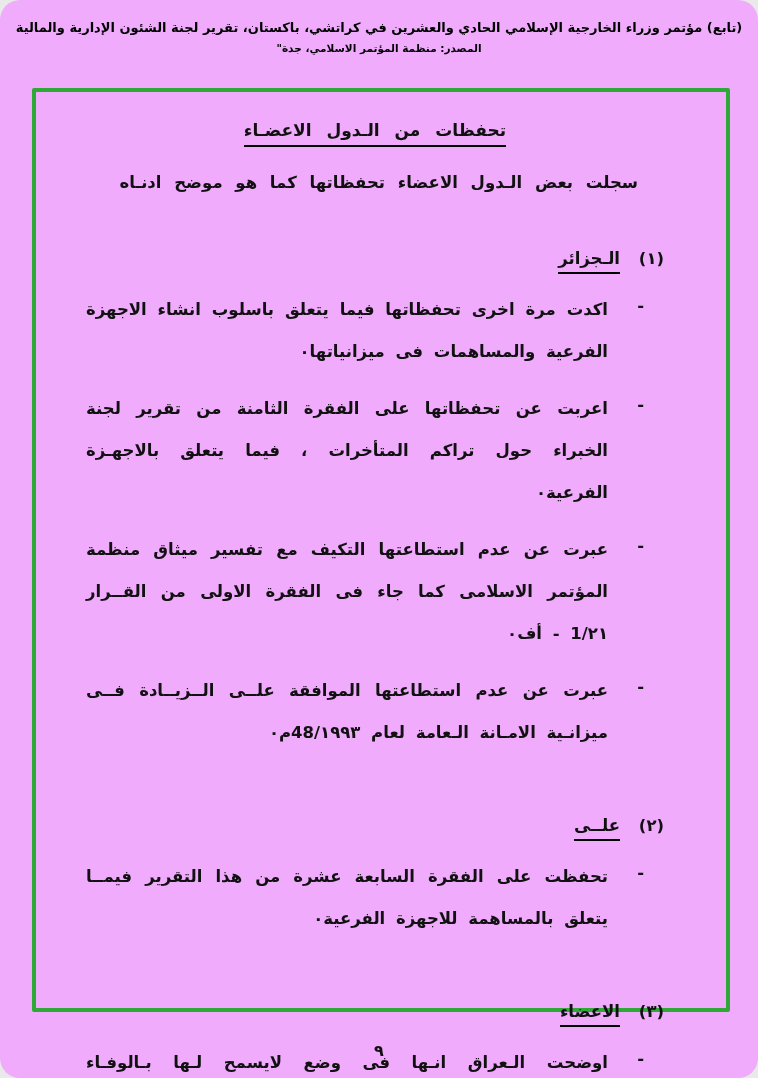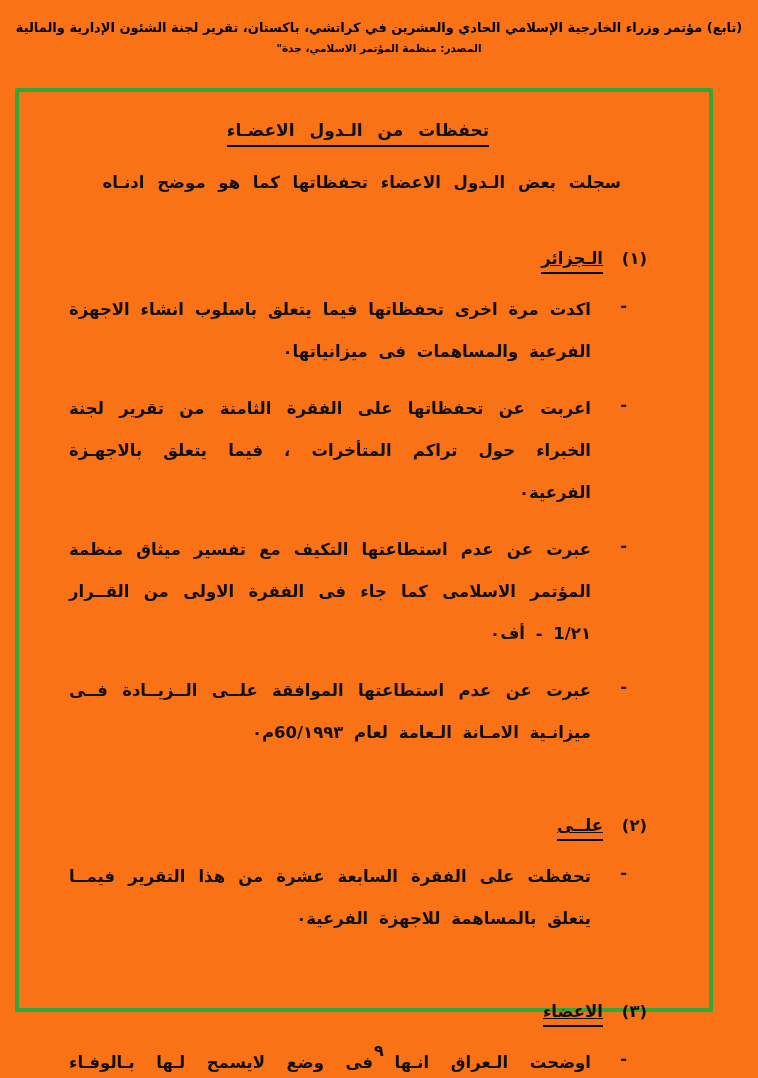--- a/index.html
+++ b/index.html
@@ -6,44 +6,45 @@
     margin: 0;
     padding: 0;
     background: #e9e9e9;
     font-family: "DejaVu Sans", sans-serif;
   }
   .page {
     position: relative;
     width: 758px;
     height: 1078px;
     margin: 0 auto;
-    background: #f97316;
+    background: #f0abfc;
     color: #111;
     direction: rtl;
     overflow: hidden;
+    border-radius: 20px;
   }
   .header {
     text-align: center;
     padding-top: 20px;
   }
   .header-line1 {
     font-size: 13px;
     font-weight: bold;
     color: #000;
     letter-spacing: 0;
   }
   .header-line2 {
     margin-top: 7px;
     font-size: 10.5px;
     font-weight: bold;
     color: #000;
   }
   .frame {
     position: absolute;
-    left: 15px;
+    left: 32px;
     top: 88px;
     width: 698px;
     height: 924px;
     border: 4px solid #2fa838;
     border-radius: 2px;
     box-sizing: border-box;
     padding: 26px 62px 0 50px;
   }
   .doc-title-wrap {
     text-align: center;
@@ -79,21 +80,20 @@
     flex: 0 0 44px;
     font-size: 16.5px;
     font-weight: bold;
   }
   .sec-title {
     display: inline-block;
     font-size: 16.5px;
     font-weight: bold;
     padding-bottom: 4px;
     border-bottom: 2px solid #000;
-    text-decoration: underline;
   }
   .item {
     display: flex;
     margin-top: 15px;
     margin-right: 20px;
   }
   .dash {
     flex: 0 0 36px;
     font-size: 16.5px;
     font-weight: bold;
@@ -148,21 +148,21 @@
       <div class="item">
         <span class="dash">-</span>
         <div class="item-text">اعربت عن تحفظاتها على الفقرة الثامنة من تقرير لجنة الخبراء حول تراكم المتأخرات ، فيما يتعلق بالاجهـزة الفرعية٠</div>
       </div>
       <div class="item">
         <span class="dash">-</span>
         <div class="item-text">عبرت عن عدم استطاعتها التكيف مع تفسير ميثاق منظمة المؤتمر الاسلامى كما جاء فى الفقرة الاولى من القــرار 1/٢١ - أف٠</div>
       </div>
       <div class="item">
         <span class="dash">-</span>
-        <div class="item-text">عبرت عن عدم استطاعتها الموافقة علــى الــزيــادة فــى ميزانـية الامـانة الـعامة لعام 60/١٩٩٣م٠</div>
+        <div class="item-text">عبرت عن عدم استطاعتها الموافقة علــى الــزيــادة فــى ميزانـية الامـانة الـعامة لعام 48/١٩٩٣م٠</div>
       </div>
     </div>
 
     <div class="section gap-large">
       <div class="sec-head">
         <span class="sec-num">(٢)</span>
         <span class="sec-title">علــى</span>
       </div>
       <div class="item">
         <span class="dash">-</span>

